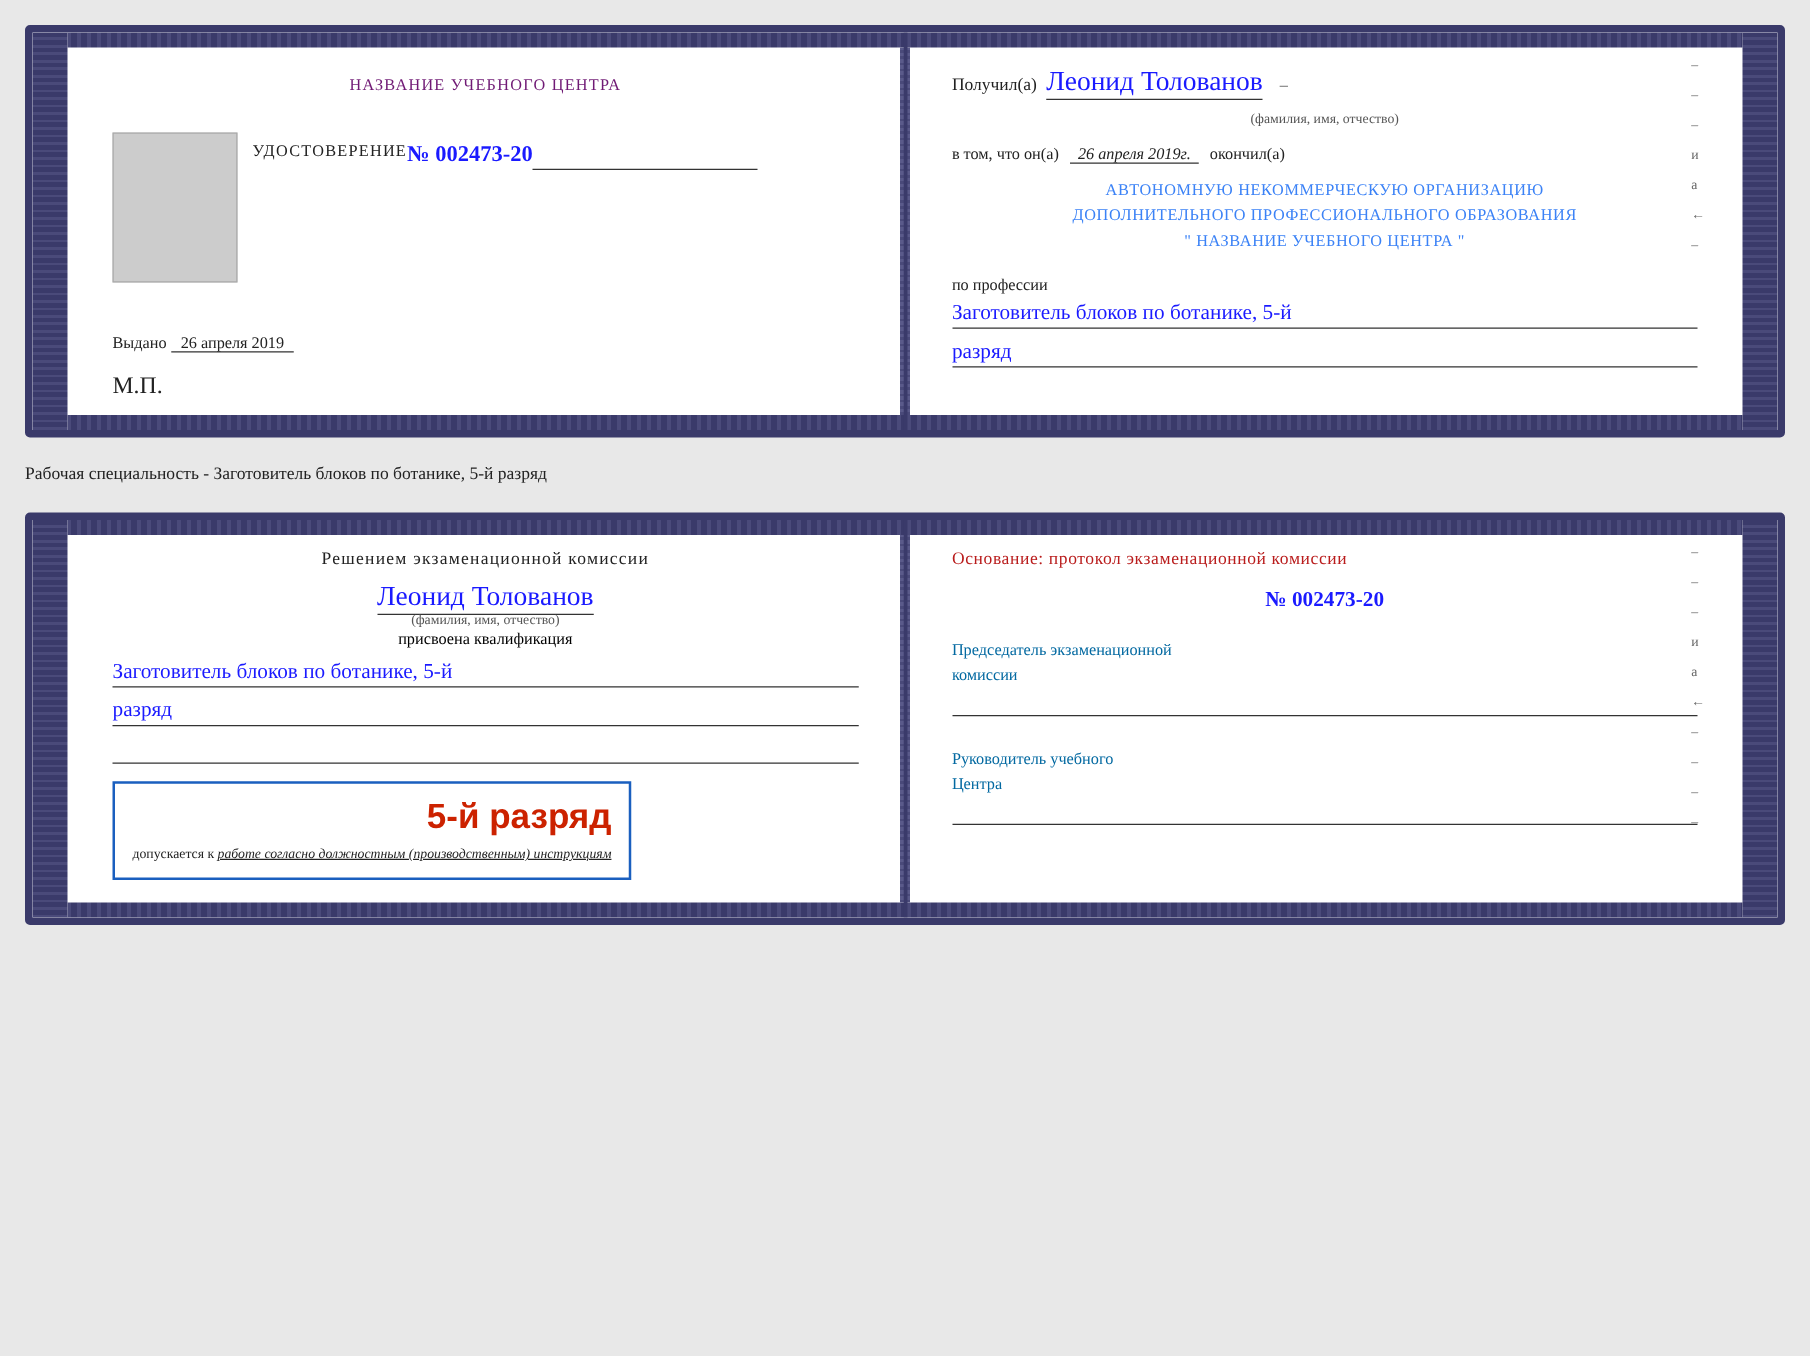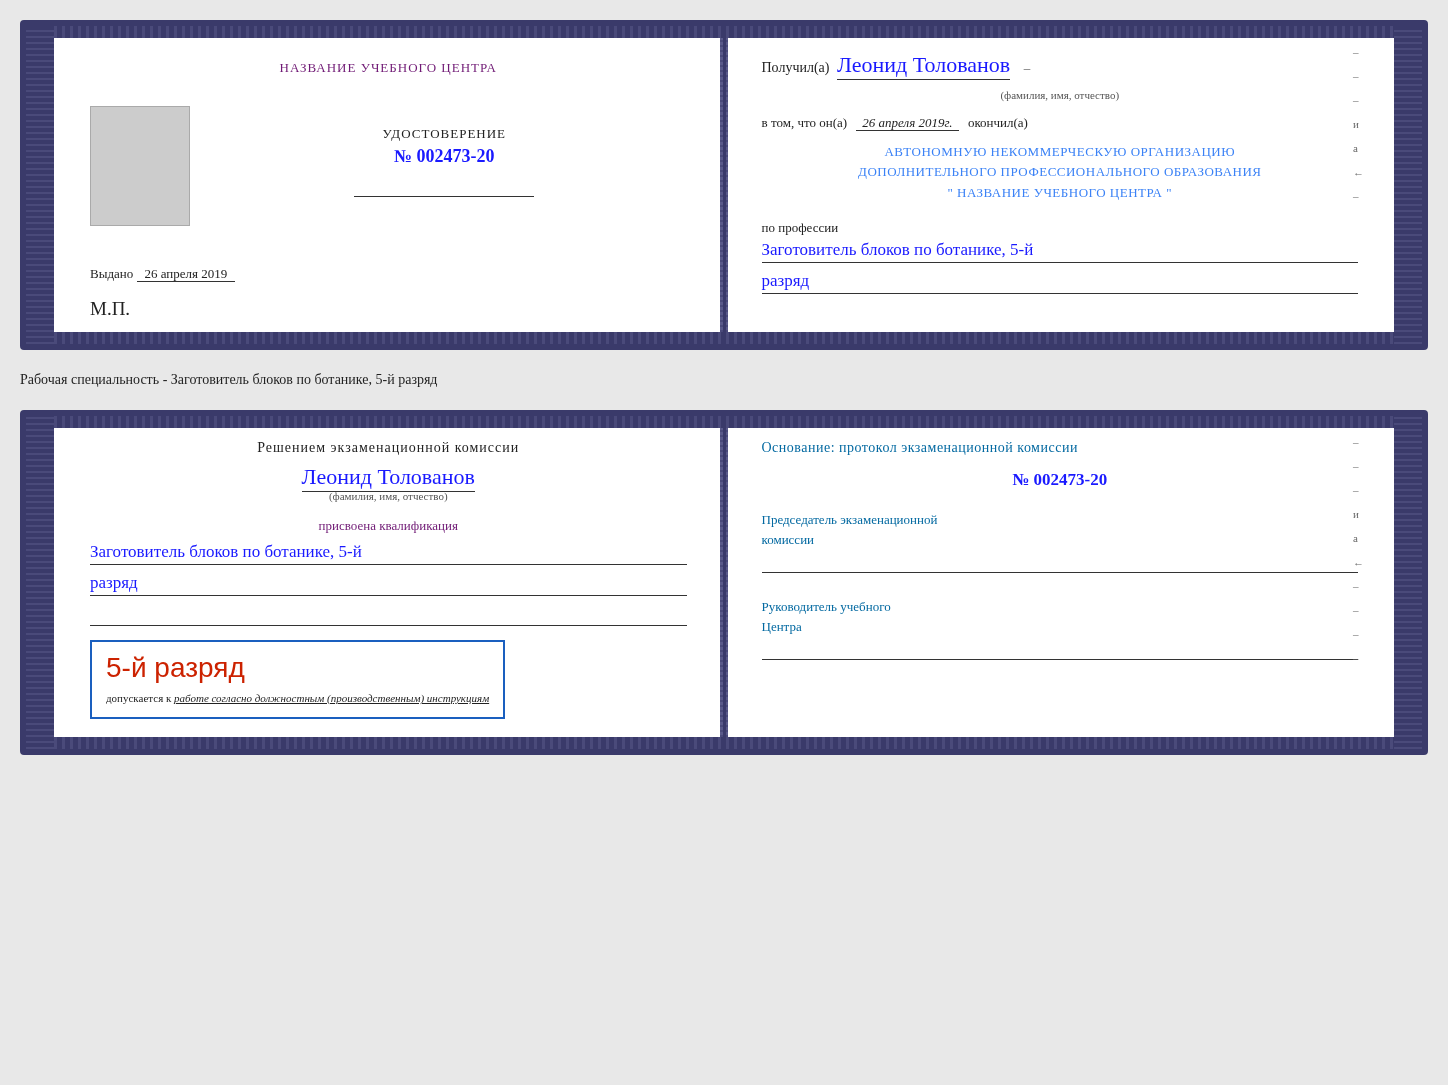--- a/index.html
+++ b/index.html
@@ -91,24 +91,22 @@
     }
 
     .left-center-block {
       display: flex;
       align-items: flex-start;
       margin-top: 10px;
     }
 
     .cert-block {
       display: flex;
-      flex-direction: column;
       align-items: center;
       flex: 1;
-      margin-top: 20px;
     }
 
     .cert-label {
       font-size: 13px;
       text-transform: uppercase;
       letter-spacing: 1px;
       color: #222;
       text-align: center;
     }
 
@@ -214,23 +212,23 @@
       letter-spacing: 0.5px;
     }
 
     .name-block {
       text-align: center;
       margin-top: 8px;
     }
 
     .awarded-text {
       font-size: 13px;
-      color: #701a75;
-      text-align: center;
-      margin-top: 16px;
+      color: #000000;
+      text-align: center;
+      margin-top: 1px;
     }
 
     .qualification-text {
       font-family: 'Segoe Script', 'Brush Script MT', cursive;
       color: #1a1aff;
       font-size: 17px;
       display: block;
       border-bottom: 1px solid #333;
       padding-bottom: 2px;
       margin-top: 6px;
@@ -239,41 +237,41 @@
     .stamp-box {
       border: 2px solid #1a5fbf;
       padding: 10px 14px;
       margin-top: 14px;
       display: inline-block;
       min-width: 240px;
     }
 
     .stamp-grade {
       font-size: 28px;
-      font-weight: normal;
+      font-weight: bold;
       color: #cc2200;
-      text-align: left;
+      text-align: right;
       font-family: Arial, sans-serif;
     }
 
     .stamp-small {
       font-size: 11px;
       color: #222;
       margin-top: 6px;
       line-height: 1.5;
     }
 
     .stamp-italic {
       font-style: italic;
     }
 
     
     .basis-title {
       font-size: 14px;
-      color: #0369a1;
+      color: #b91c1c;
       letter-spacing: 0.5px;
     }
 
     .protocol-number {
       font-size: 17px;
       color: #1a1aff;
       font-weight: bold;
       text-align: center;
       margin-top: 14px;
     }

